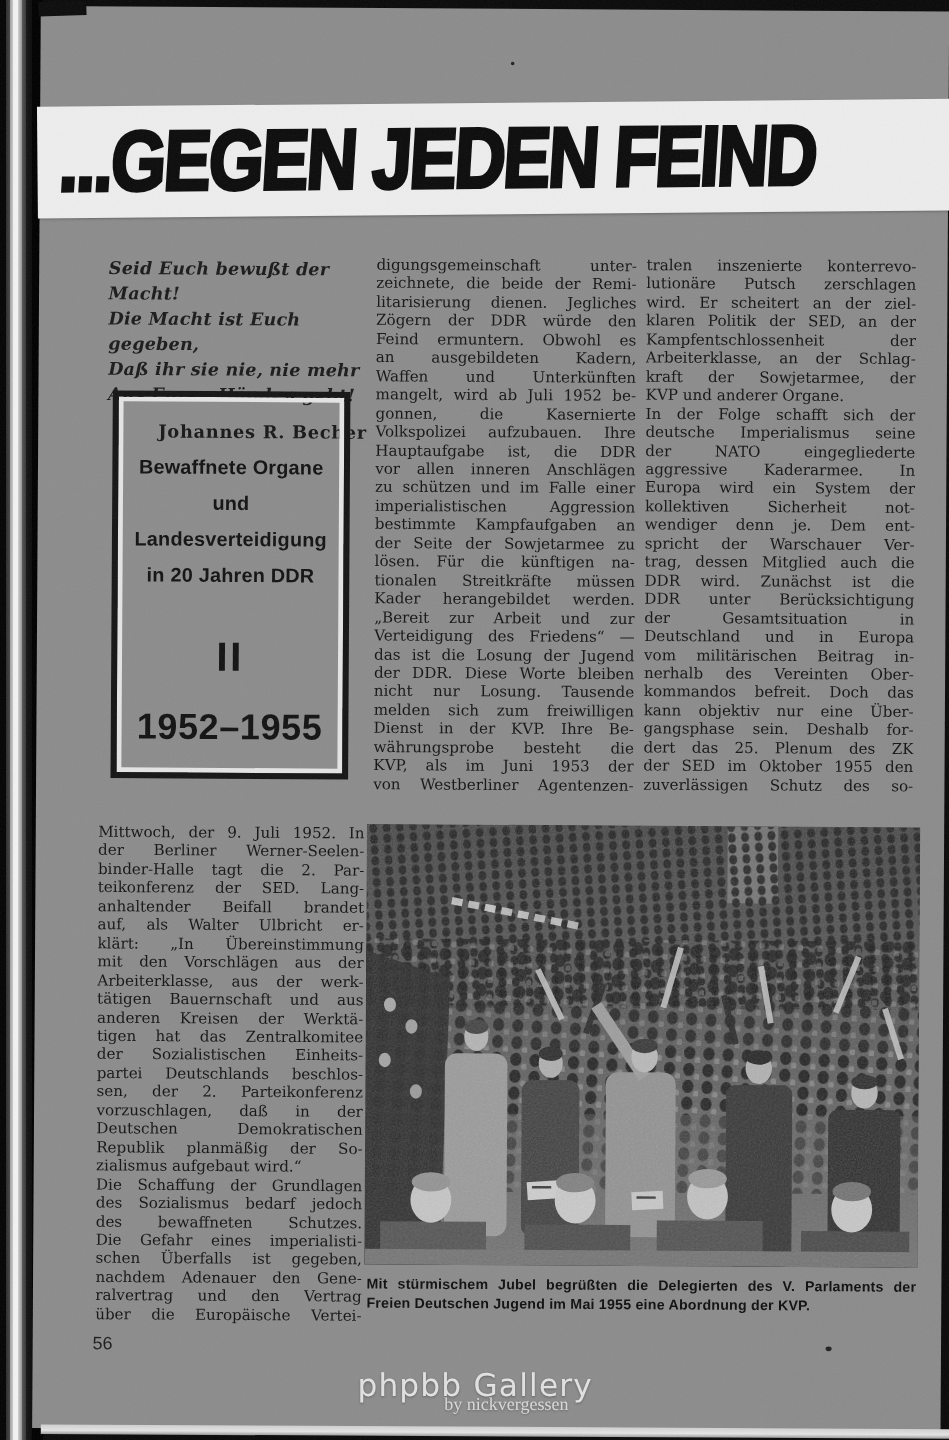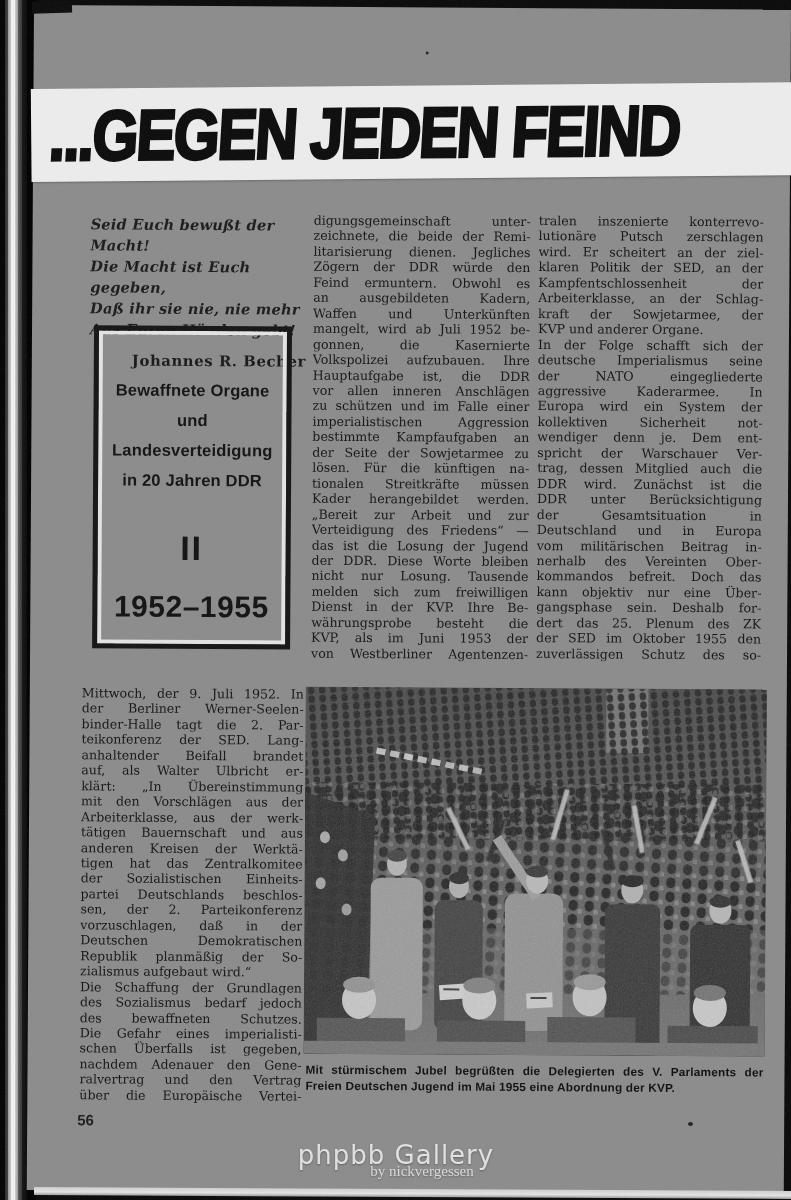--- a/index.html
+++ b/index.html
@@ -110,21 +110,21 @@
   .caption{
     position:absolute; left:278px; top:1056px; width:458px;
     font-weight:bold; font-size:11.8px; line-height:15.5px;
     color:#101010; letter-spacing:.2px;
   }
   .caption .tline{text-align:justify; text-align-last:justify;}
   .caption .tline.flush{text-align-last:left;}
 
   .page-num{
     position:absolute; left:50px; top:1106px;
-    font-weight:bold; font-size:15px; color:#1e1e1e;
+    font-weight:normal; font-size:15px; color:#1e1e1e;
   }
 
   
   .bottom-edge{
     position:absolute; left:34px; top:1187px; width:757px; height:8px;
     background:linear-gradient(180deg,#cfcfcf,#e4e4e4 60%,#9c9c9c);
     transform:rotate(0.3deg); transform-origin:left center; z-index:5;
   }
 
   

